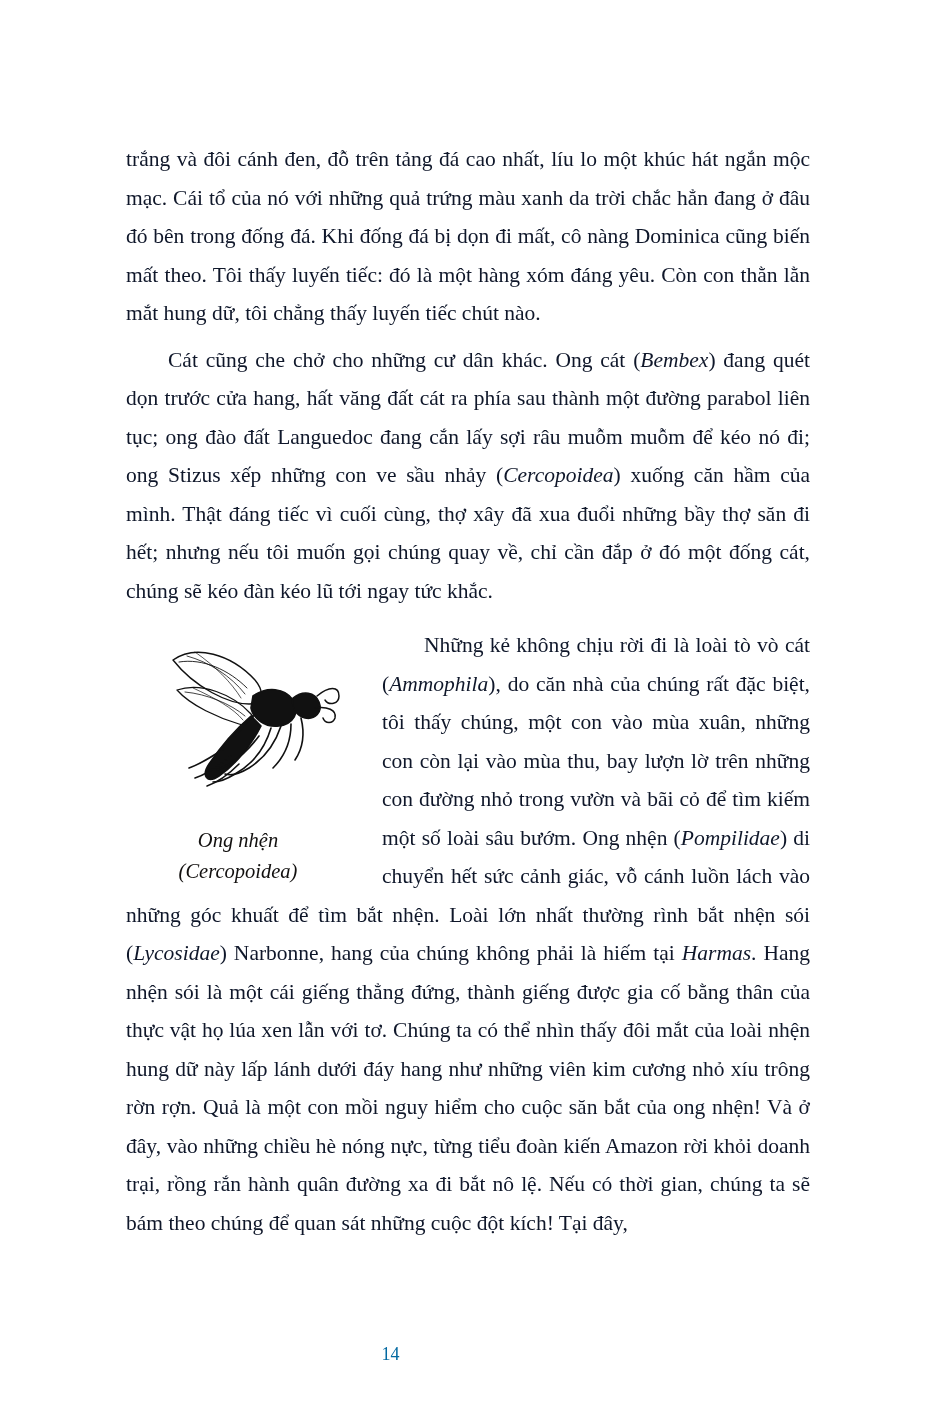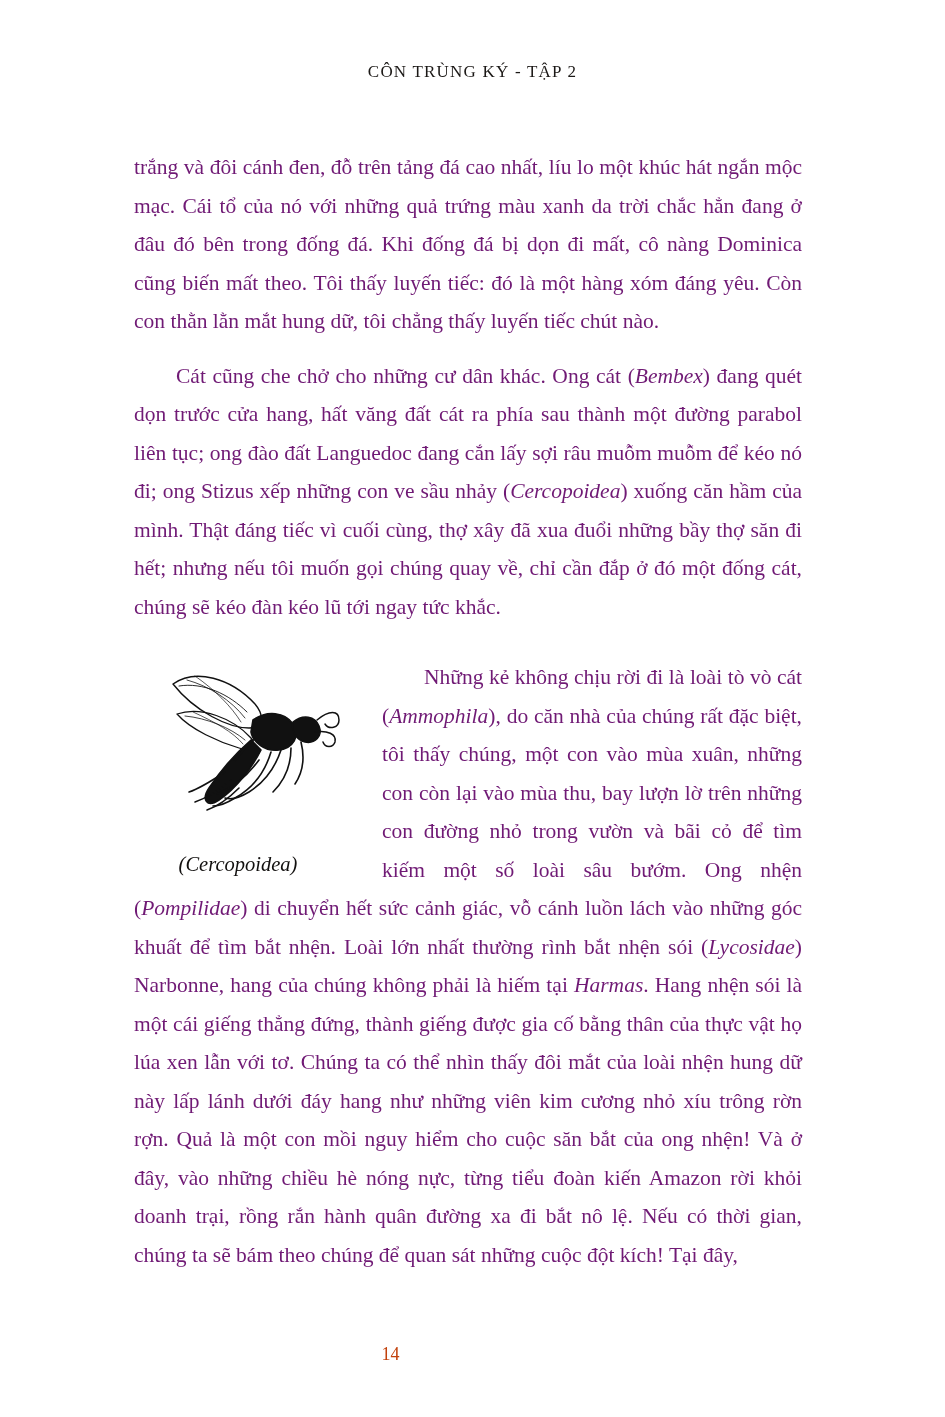--- a/index.html
+++ b/index.html
@@ -32,27 +32,27 @@
     letter-spacing: 1.2px;
     color: #1b1816;
   }
   .content {
     position: absolute;
     top: 132px;
     left: 118px;
     width: 700px;
   }
   p {
-    margin: 16px;
+    margin: 8px;
     font-size: 21.5px;
     line-height: 38.5px;
     text-align: justify;
     text-justify: inter-word;
     hyphens: none;
-    color: #701a75;
+    color: #0f172a;
   }
   p.indent {
     text-indent: 42px;
   }
   .figure {
     float: left;
     width: 240px;
     margin: 6px 24px 4px 0px;
     shape-margin: 6px;
   }
@@ -73,30 +73,29 @@
   .wrap-block {
     overflow: hidden;
   }
   .folio {
     position: absolute;
     bottom: 52px;
     left: 0;
     width: 781px;
     text-align: center;
     font-size: 18px;
-    color: #c2410c;
+    color: #0369a1;
   }
   i, em { }
 </style>
 </head>
 <body>
 
 <div class="page">
 
-  <div class="running-head">CÔN TRÙNG KÝ - TẬP 2</div>
 
   <div class="content">
 
     <p>trắng và đôi cánh đen, đỗ trên tảng đá cao nhất, líu lo một khúc hát ngắn mộc mạc. Cái tổ của nó với những quả trứng màu xanh da trời chắc hẳn đang ở đâu đó bên trong đống đá. Khi đống đá bị dọn đi mất, cô nàng Dominica cũng biến mất theo. Tôi thấy luyến tiếc: đó là một hàng xóm đáng yêu. Còn con thằn lằn mắt hung dữ, tôi chẳng thấy luyến tiếc chút nào.</p>
 
     <p class="indent"><span>Cát cũng che chở cho những cư dân khác. Ong cát (</span><i>Bembex</i><span>) đang quét dọn trước cửa hang, hất văng đất cát ra phía sau thành một đường parabol liên tục; ong đào đất Languedoc đang cắn lấy sợi râu muỗm muỗm để kéo nó đi; ong Stizus xếp những con ve sầu nhảy (</span><i>Cercopoidea</i><span>) xuống căn hầm của mình. Thật đáng tiếc vì cuối cùng, thợ xây đã xua đuổi những bầy thợ săn đi hết; nhưng nếu tôi muốn gọi chúng quay về, chỉ cần đắp ở đó một đống cát, chúng sẽ kéo đàn kéo lũ tới ngay tức khắc.</span></p>
 
     <div class="wrap-block">
       <div class="figure">
         <svg class="art" viewBox="0 0 210 195" xmlns="http://www.w3.org/2000/svg">
@@ -126,20 +125,21 @@
             <path d="M138 104 C132 124, 120 140, 102 150 C94 155, 86 158, 80 158"></path>
             <path d="M158 100 C158 118, 152 132, 140 144"></path>
             <path d="M126 112 C114 128, 100 140, 84 146"></path>
             <path d="M168 94 C172 110, 170 124, 162 136"></path>
             <path d="M106 140 C96 150, 86 158, 74 162"></path>
             <path d="M98 132 C86 142, 74 150, 62 154"></path>
             <path d="M92 124 C80 132, 68 140, 56 144"></path>
           </g>
         </svg>
         <div class="figcaption">
+          <div>Ong nhện</div>
           <div>(Cercopoidea)</div>
         </div>
       </div>
 
       <p class="indent"><span>Những kẻ không chịu rời đi là loài tò vò cát (</span><i>Ammophila</i><span>), do căn nhà của chúng rất đặc biệt, tôi thấy chúng, một con vào mùa xuân, những con còn lại vào mùa thu, bay lượn lờ trên những con đường nhỏ trong vườn và bãi cỏ để tìm kiếm một số loài sâu bướm. Ong nhện (</span><i>Pompilidae</i><span>) di chuyển hết sức cảnh giác, vỗ cánh luồn lách vào những góc khuất để tìm bắt nhện. Loài lớn nhất thường rình bắt nhện sói (</span><i>Lycosidae</i><span>) Narbonne, hang của chúng không phải là hiếm tại </span><i>Harmas</i><span>. Hang nhện sói là một cái giếng thẳng đứng, thành giếng được gia cố bằng thân của thực vật họ lúa xen lẫn với tơ. Chúng ta có thể nhìn thấy đôi mắt của loài nhện hung dữ này lấp lánh dưới đáy hang như những viên kim cương nhỏ xíu trông rờn rợn. Quả là một con mồi nguy hiểm cho cuộc săn bắt của ong nhện! Và ở đây, vào những chiều hè nóng nực, từng tiểu đoàn kiến Amazon rời khỏi doanh trại, rồng rắn hành quân đường xa đi bắt nô lệ. Nếu có thời gian, chúng ta sẽ bám theo chúng để quan sát những cuộc đột kích! Tại đây,</span></p>
     </div>
 
   </div>
 
   <div class="folio">14</div>

